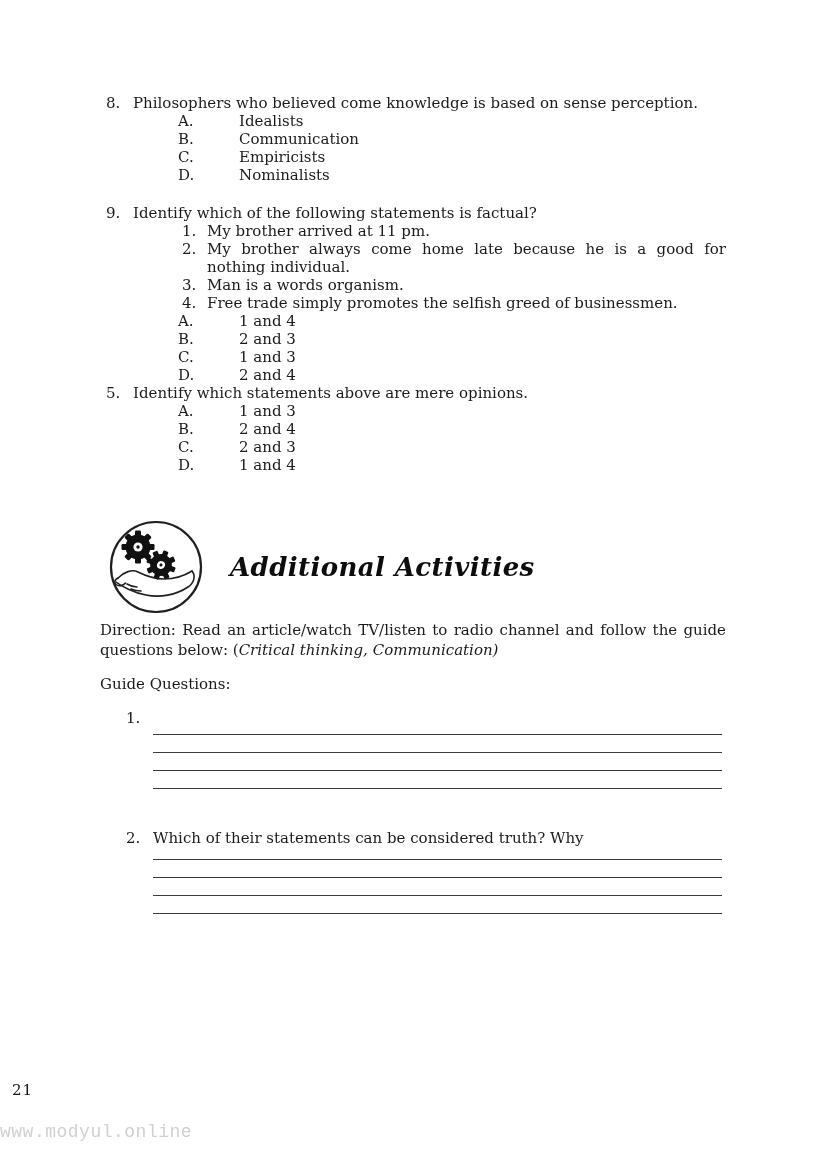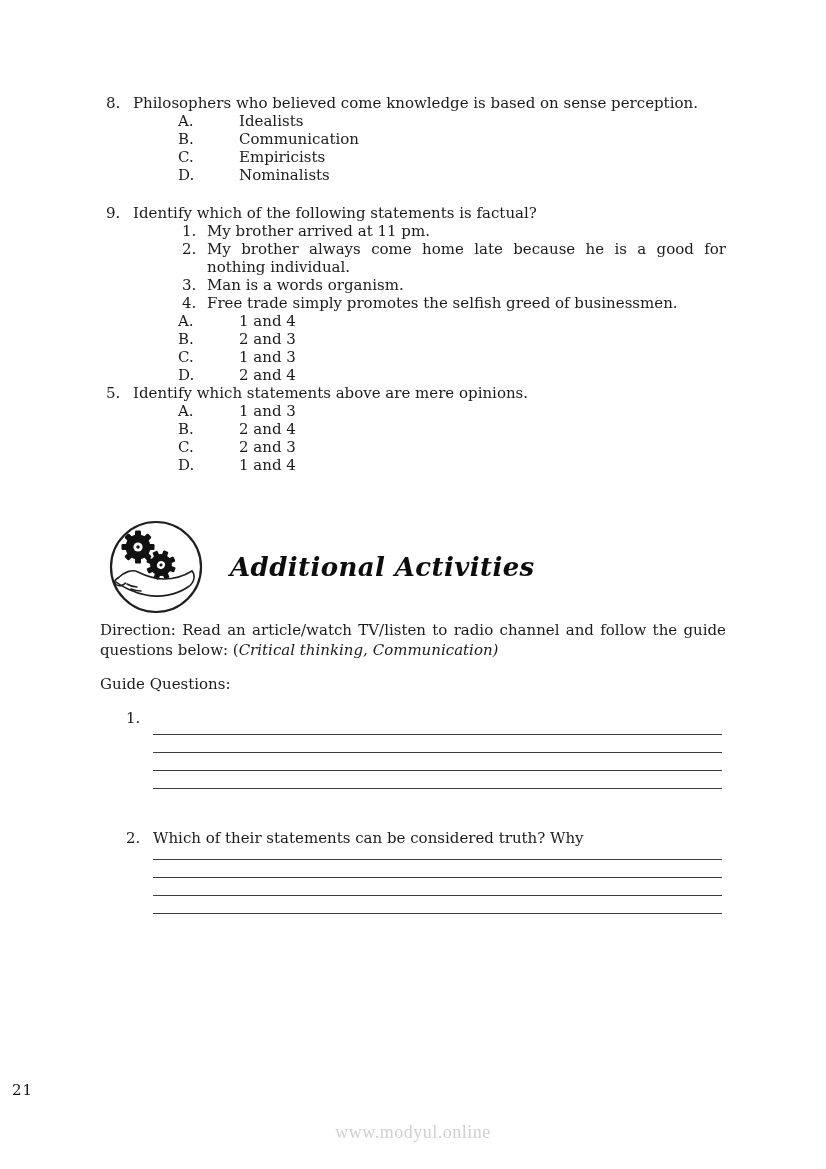--- a/index.html
+++ b/index.html
@@ -68,22 +68,22 @@
     top: 1081px; left: 0; right: 0;
     text-align: left;
     font-size: 15px;
     letter-spacing: 1px;
     color: #161616;
     margin-left: 12px;
   }
   .watermark {
     position: absolute;
     top: 1123px; left: 0; right: 0;
-    text-align: center;
-    font-family: Liberation Serif, serif;
+    text-align: left;
+    font-family: Liberation Mono, monospace;
     font-size: 18px;
     font-weight: normal;
     letter-spacing: 0.5px;
     color: #d0d0d0;
   }
 </style>
 </head>
 <body>
 
 <div class="page">

